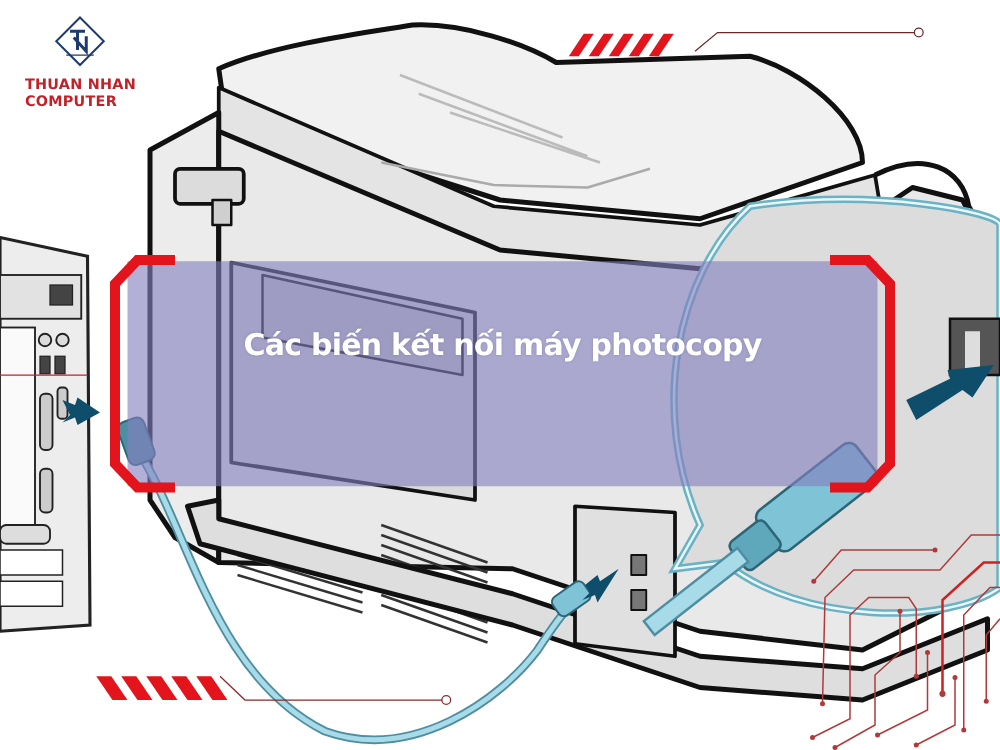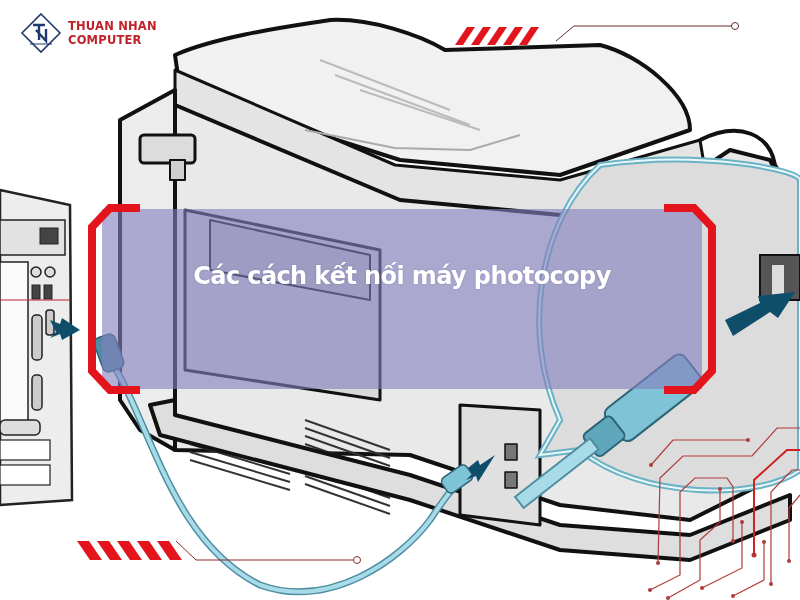--- a/index.html
+++ b/index.html
@@ -1,19 +1,19 @@
 <!DOCTYPE html>
 <html><head>
 <meta charset="utf-8">
 <style>
   html, body { margin: 0; padding: 0; }
   body { width: 800px; height: 600px; overflow: hidden; background: #ffffff; font-family: "DejaVu Sans", sans-serif; }
   .stage { position: relative; width: 800px; height: 600px; overflow: hidden; background: #ffffff; }
   .scene { position: absolute; left: 0; top: 0; width: 800px; height: 600px; }
-  .logo { position: absolute; left: 20px; top: 12px; display: flex; align-items: center; gap: 6px; }
+  .logo { position: absolute; left: 20px; top: 12px; display: flex; align-items: center; gap: 6px; flex-direction: column; }
   .logo-mark { width: 42px; height: 42px; }
   .logo-text { display: flex; flex-direction: column; line-height: 14px; }
   .logo-text span { font-family: "DejaVu Sans", sans-serif; font-weight: bold; font-size: 11.5px; color: #c0222a; letter-spacing: 0.2px; }
   .title-panel { position: absolute; left: 102px; top: 209px; width: 600px; height: 180px; background: rgba(132,128,190,0.62); }
   .title { position: absolute; left: 102px; top: 258px; width: 600px; text-align: center; color: #ffffff; font-family: "DejaVu Sans", sans-serif; font-weight: bold; font-size: 24px; line-height: 36px; letter-spacing: -0.6px; text-shadow: 0 0 2px rgba(80,80,120,0.35); }
   .title div { white-space: nowrap; }
   .bracket { position: absolute; }
 </style>
 </head>
 <body>
@@ -158,21 +158,21 @@
   <div class="title-panel"></div>
 
   <svg class="bracket" style="left:86px;top:203px;" width="60" height="192" viewBox="0 0 60 192">
     <polyline points="54,5 24,5 6,24 6,168 24,187 54,187" fill="none" stroke="#e3141b" stroke-width="8" stroke-linejoin="miter"></polyline>
   </svg>
   <svg class="bracket" style="left:660px;top:203px;" width="60" height="192" viewBox="0 0 60 192">
     <polyline points="4,5 34,5 52,24 52,168 34,187 4,187" fill="none" stroke="#e3141b" stroke-width="8" stroke-linejoin="miter"></polyline>
   </svg>
 
   <div class="title">
-    <div>Các cách kết nối máy photocopy</div>
+    <div>Các biến kết nối máy photocopy</div>
   </div>
 
   <div class="logo">
     <svg class="logo-mark" viewBox="0 0 42 42">
       <polygon points="21,2 40,21 21,40 2,21" fill="#fff" stroke="#1e3a6e" stroke-width="1.6"></polygon>
       <path d="M13,13 L25,13 M19,13 L19,28 M16,18 L26,29 L26,17" fill="none" stroke="#1e3a6e" stroke-width="2.4"></path>
       <line x1="10" y1="32" x2="32" y2="32" stroke="#1e3a6e" stroke-width="1"></line>
     </svg>
     <div class="logo-text">
       <span>THUAN NHAN</span>

